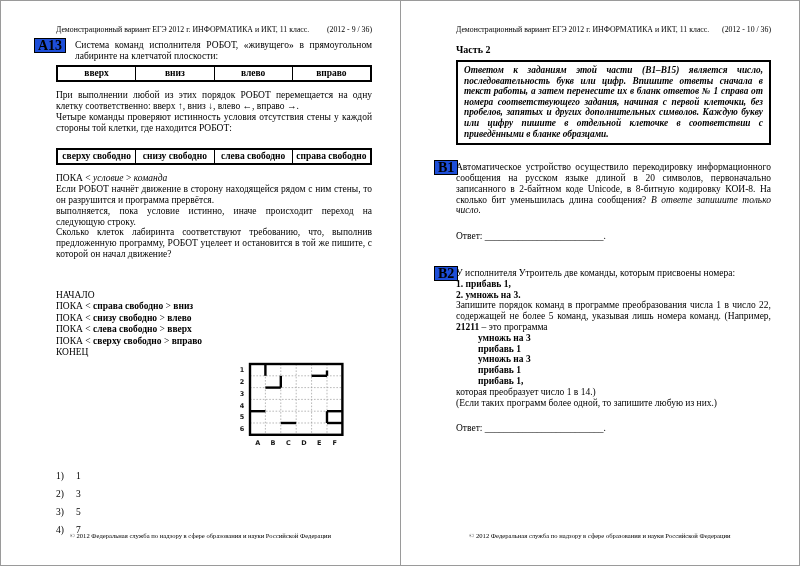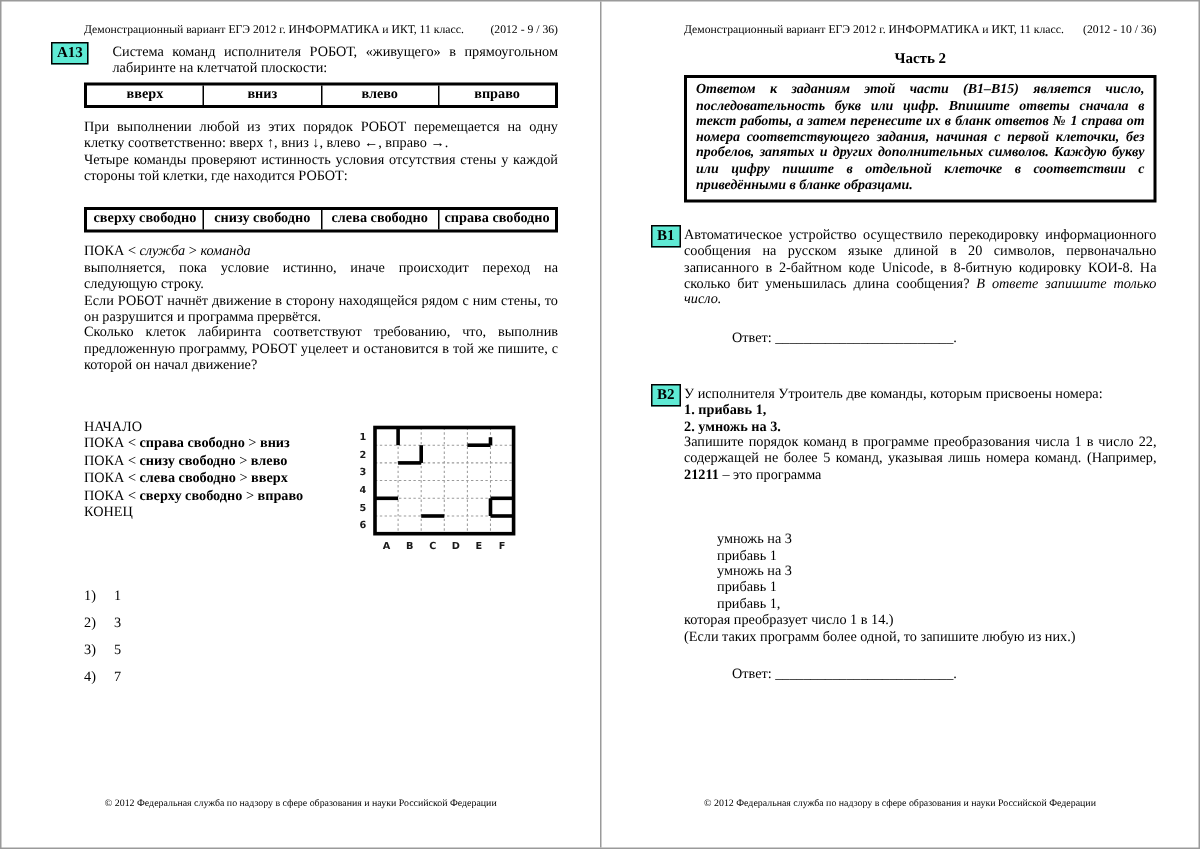--- a/index.html
+++ b/index.html
@@ -1,52 +1,52 @@
 <!DOCTYPE html>
 <html><head>
 <meta charset="utf-8">
 <style>
   html,body{margin:0;padding:0;background:#fff;}
   .sheet{
     width:800px;height:566px;box-sizing:border-box;
     border:1px solid #9a9a9a;background:#fff;display:flex;
     font-family:"Liberation Serif","DejaVu Serif",serif;color:#000;
   }
-  .page{width:50%;box-sizing:border-box;position:relative;padding:14px 28px 40px 55px;}
+  .page{width:50%;box-sizing:border-box;position:relative;padding:24px 28px 40px 55px;}
   .page-right{border-left:1px solid #9a9a9a;}
   .pghead{display:flex;justify-content:space-between;font-size:7.8px;margin-bottom:6px;white-space:nowrap;}
   .pgfoot{position:absolute;left:0;right:0;bottom:26px;text-align:center;font-size:6.6px;}
   .q{position:relative;font-size:9.5px;line-height:10.8px;}
   .qlabel{
     position:absolute;left:-22px;top:-2px;border:1px solid #000;
-    font-weight:bold;font-size:10px;padding:1px 3px;line-height:11px;background:#5eead4;font-family:Liberation Serif, serif;
+    font-weight:bold;font-size:14px;padding:1px 3px;line-height:11px;background:#1d4ed8;font-family:Liberation Serif, serif;
   }
   .jtext{text-align:justify;}
   .indent13{margin-left:19px;}
   .tbl{display:flex;border:2px solid #000;margin-top:3px;}
   .tbl>div{flex:1;text-align:center;font-weight:bold;padding:1px 0 2px;border-left:1px solid #000;}
   .tbl>div:first-child{border-left:none;}
   .mt8{margin-top:8px;}
   .mt14{margin-top:14px;}
   .cycle{margin-top:8px;}
-  .program-row{display:flex;margin-top:30px;}
+  .program-row{display:flex;margin-top:30px;flex-direction:column;}
   .program{font-size:9.5px;line-height:11.5px;white-space:nowrap;}
   .maze-wrap{margin-left:auto;margin-right:24px;margin-top:2px;}
   .answers{margin-top:16px;}
   .ans{line-height:18px;}
   .ans-num{display:inline-block;width:15px;}
   .ans-val{display:inline-block;margin-left:5px;}
-  .part-title{text-align:center;font-weight:bold;font-size:10px;margin:10px 0 5px;}
+  .part-title{text-align:left;font-weight:bold;font-size:10px;margin:10px 0 5px;}
   .instr-box{border:2px solid #000;padding:3px 6px 4px;font-weight:bold;font-style:italic;
     font-size:9.3px;line-height:10.6px;text-align:justify;}
   .qsec{margin-top:17px;}
   .answer-line{margin-top:15px;}
   .b2list{font-weight:bold;}
-  .ex-lines{font-weight:normal;margin-left:22px;margin-top:32px;}
-  .nowrap{white-space:nowrap;margin-left:32px;}
+  .ex-lines{font-weight:bold;margin-left:22px;}
+  .nowrap{white-space:nowrap;}
 </style>
 </head>
 <body>
 
 <div class="sheet">
 
   <div class="page page-left">
     <div class="pghead">
       <span>Демонстрационный вариант ЕГЭ 2012 г. ИНФОРМАТИКА и ИКТ, 11 класс.</span>
       <span>(2012 - 9 / 36)</span>
@@ -68,23 +68,23 @@
       <div class="jtext">Четыре команды проверяют истинность условия отсутствия стены у каждой стороны той клетки, где находится РОБОТ:</div>
 
       <div class="tbl mt14">
         <div>сверху свободно</div>
         <div>снизу свободно</div>
         <div>слева свободно</div>
         <div>справа свободно</div>
       </div>
 
       <div class="cycle">
-        <div><span>ПОКА &lt;</span> <i>служба</i> <span>&gt;</span> <i>команда</i></div>
+        <div><span>ПОКА &lt;</span> <i>условие</i> <span>&gt;</span> <i>команда</i></div>
+        <div class="jtext">Если РОБОТ начнёт движение в сторону находящейся рядом с ним стены, то он разрушится и программа прервётся.</div>
         <div class="jtext">выполняется, пока условие истинно, иначе происходит переход на следующую строку.</div>
-        <div class="jtext">Если РОБОТ начнёт движение в сторону находящейся рядом с ним стены, то он разрушится и программа прервётся.</div>
         <div class="jtext">Сколько клеток лабиринта соответствуют требованию, что, выполнив предложенную программу, РОБОТ уцелеет и остановится в той же пишите, с которой он начал движение?</div>
       </div>
 
       <div class="program-row">
         <div class="program">
           <div>НАЧАЛО</div>
           <div><span>ПОКА &lt;</span> <b>справа свободно</b> <span>&gt;</span> <b>вниз</b></div>
           <div><span>ПОКА &lt;</span> <b>снизу свободно</b> <span>&gt;</span> <b>влево</b></div>
           <div><span>ПОКА &lt;</span> <b>слева свободно</b> <span>&gt;</span> <b>вверх</b></div>
           <div><span>ПОКА &lt;</span> <b>сверху свободно</b> <span>&gt;</span> <b>вправо</b></div>

